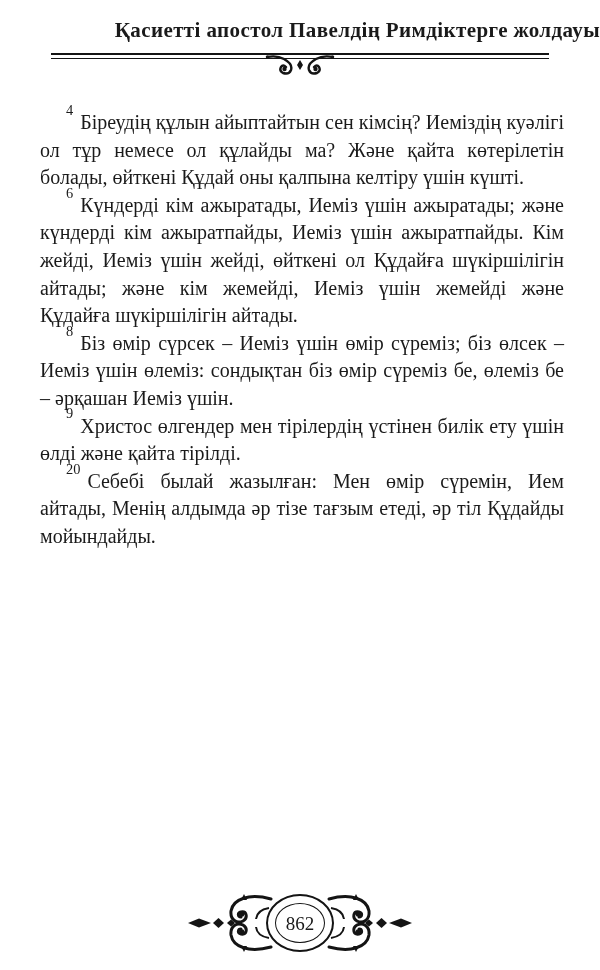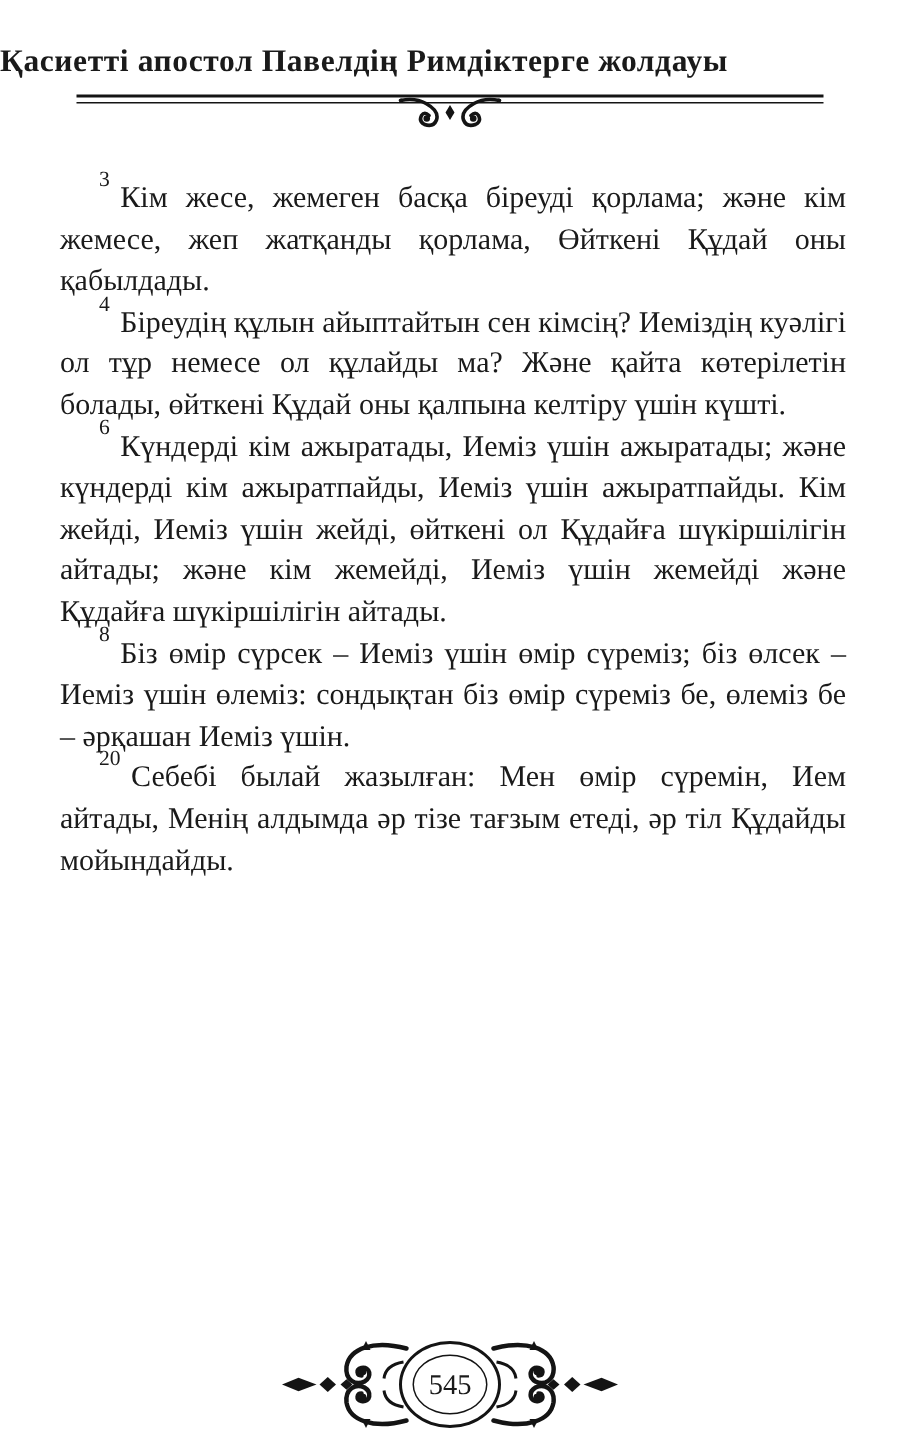--- a/index.html
+++ b/index.html
@@ -11,22 +11,22 @@
     overflow: hidden;
   }
   .page {
     position: relative;
     width: 600px; height: 970px;
     background: #ffffff;
   }
   
   .book-title {
     margin: 0;
-    padding-top: 27px;
-    text-align: left;
+    padding-top: 17px;
+    text-align: right;
     font-size: 21px;
     line-height: 26px;
     font-weight: bold;
     letter-spacing: 0.4px;
     font-family: "Liberation Serif", serif;
   }
   .rule-wrap {
     position: relative;
     width: 498px;
     margin: 10px auto 0 auto;
@@ -118,24 +118,24 @@
         <circle cx="19.5" cy="15" r="2.2"></circle>
         <circle cx="50.5" cy="15" r="2.2"></circle>
         <path d="M35,6 L38,11 L35,16 L32,11 Z"></path>
         <circle cx="2.5" cy="3" r="1.4"></circle>
         <circle cx="67.5" cy="3" r="1.4"></circle>
       </g>
     </svg>
   </div>
 
   <main class="scripture">
-    <p><sup>3</sup><span>Кім жесе, жемеген басқа біреуді қорлама; және кім жемесе, жеп жатқанды қорлама, Өйткені Құдай оны қабылдады.</span></p>
     <p><sup>4</sup><span>Біреудің құлын айыптайтын сен кімсің? Иеміздің куәлігі ол тұр немесе ол құлайды ма? Және қайта көтерілетін болады, өйткені Құдай оны қалпына келтіру үшін күшті.</span></p>
     <p><sup>6</sup><span>Күндерді кім ажыратады, Иеміз үшін ажыратады; және күндерді кім ажыратпайды, Иеміз үшін ажыратпайды. Кім жейді, Иеміз үшін жейді, өйткені ол Құдайға шүкіршілігін айтады; және кім жемейді, Иеміз үшін жемейді және Құдайға шүкіршілігін айтады.</span></p>
     <p><sup>8</sup><span>Біз өмір сүрсек – Иеміз үшін өмір сүреміз; біз өлсек – Иеміз үшін өлеміз: сондықтан біз өмір сүреміз бе, өлеміз бе – әрқашан Иеміз үшін.</span></p>
+    <p><sup>9</sup><span>Христос өлгендер мен тірілердің үстінен билік ету үшін өлді және қайта тірілді.</span></p>
     <p><sup>20</sup><span>Себебі былай жазылған: Мен өмір сүремін, Ием айтады, Менің алдымда әр тізе тағзым етеді, әр тіл Құдайды мойындайды.</span></p>
   </main>
 
   <div class="footer">
 
     <svg class="flourish left" width="86" height="62" viewBox="0 0 86 62" aria-hidden="true">
       <g fill="#141414">
         <polygon points="1,31 12,26.5 24,31 12,35.5"></polygon>
         <polygon points="26,31 31.5,26 37,31 31.5,36"></polygon>
         <polygon points="40,31 44,27.5 48,31 44,34.5"></polygon>
@@ -151,21 +151,21 @@
         <path d="M82,46 Q70,44 69,35"></path>
       </g>
       <g fill="#141414">
         <circle cx="55" cy="22.5" r="2.3"></circle>
         <circle cx="55" cy="39.5" r="2.3"></circle>
       </g>
     </svg>
 
     <div class="oval-outer">
       <div class="oval-inner">
-        <span class="page-number">545</span>
+        <span class="page-number">862</span>
       </div>
     </div>
 
     <svg class="flourish right" width="86" height="62" viewBox="0 0 86 62" aria-hidden="true">
       <g fill="#141414">
         <polygon points="1,31 12,26.5 24,31 12,35.5"></polygon>
         <polygon points="26,31 31.5,26 37,31 31.5,36"></polygon>
         <polygon points="40,31 44,27.5 48,31 44,34.5"></polygon>
         <polygon points="57,2 60,8 54,8"></polygon>
         <polygon points="57,60 60,54 54,54"></polygon>

